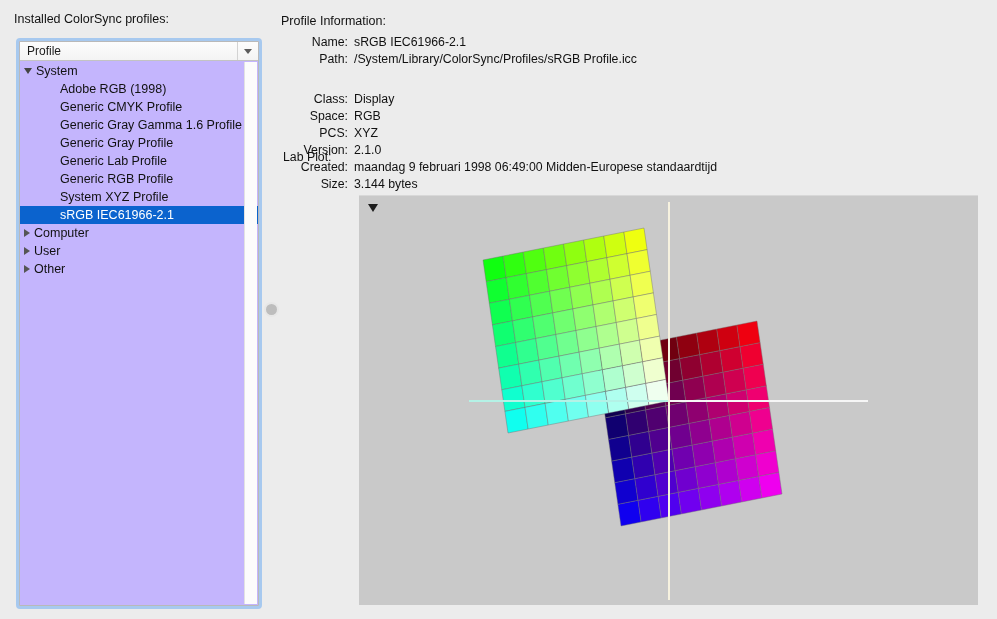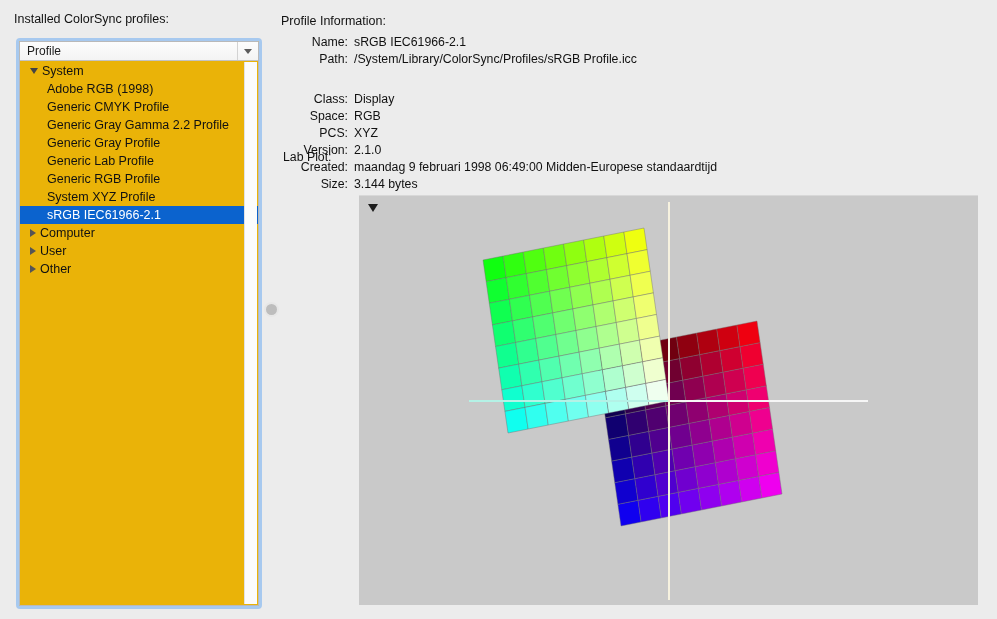--- a/index.html
+++ b/index.html
@@ -41,21 +41,21 @@
     border-radius: 4px;
     box-sizing: border-box;
     background: #ffffff;
     overflow: hidden;
   }
   #profile-list-inner {
     position: absolute;
     left: 0; top: 0; right: 0; bottom: 0;
     border: 1px solid #b9b9b9;
     box-sizing: border-box;
-    background: #eab308;
+    background: #c4b5fd;
   }
   #list-header {
     position: absolute;
     left: 0; top: 0;
     width: 100%;
     height: 19px;
     background: linear-gradient(to bottom, #fdfdfd 0%, #f4f4f4 100%);
     border-bottom: 1px solid #c3c3c3;
     box-sizing: border-box;
     display: flex;
@@ -89,22 +89,22 @@
   }
   .tree-row {
     height: 18px;
     line-height: 18px;
     display: flex;
     align-items: center;
     font-size: 12.5px;
     color: #111;
     white-space: nowrap;
   }
-  .tree-row.group { padding-left: 10px; }
-  .tree-row.leaf  { padding-left: 27px; }
+  .tree-row.group { padding-left: 4px; }
+  .tree-row.leaf  { padding-left: 40px; }
   .tree-row.selected {
     background: #0b63ce;
     color: #ffffff;
   }
   .tri {
     width: 0; height: 0;
     margin-right: 4px;
     flex: 0 0 auto;
   }
   .tri.open {
@@ -243,21 +243,21 @@
               <span class="tri open"></span>
               <span>System</span>
             </div>
             <div class="tree-row leaf">
               <span>Adobe RGB (1998)</span>
             </div>
             <div class="tree-row leaf">
               <span>Generic CMYK Profile</span>
             </div>
             <div class="tree-row leaf">
-              <span>Generic Gray Gamma 2.2 Profile</span>
+              <span>Generic Gray Gamma 1.6 Profile</span>
             </div>
             <div class="tree-row leaf">
               <span>Generic Gray Profile</span>
             </div>
             <div class="tree-row leaf">
               <span>Generic Lab Profile</span>
             </div>
             <div class="tree-row leaf">
               <span>Generic RGB Profile</span>
             </div>

